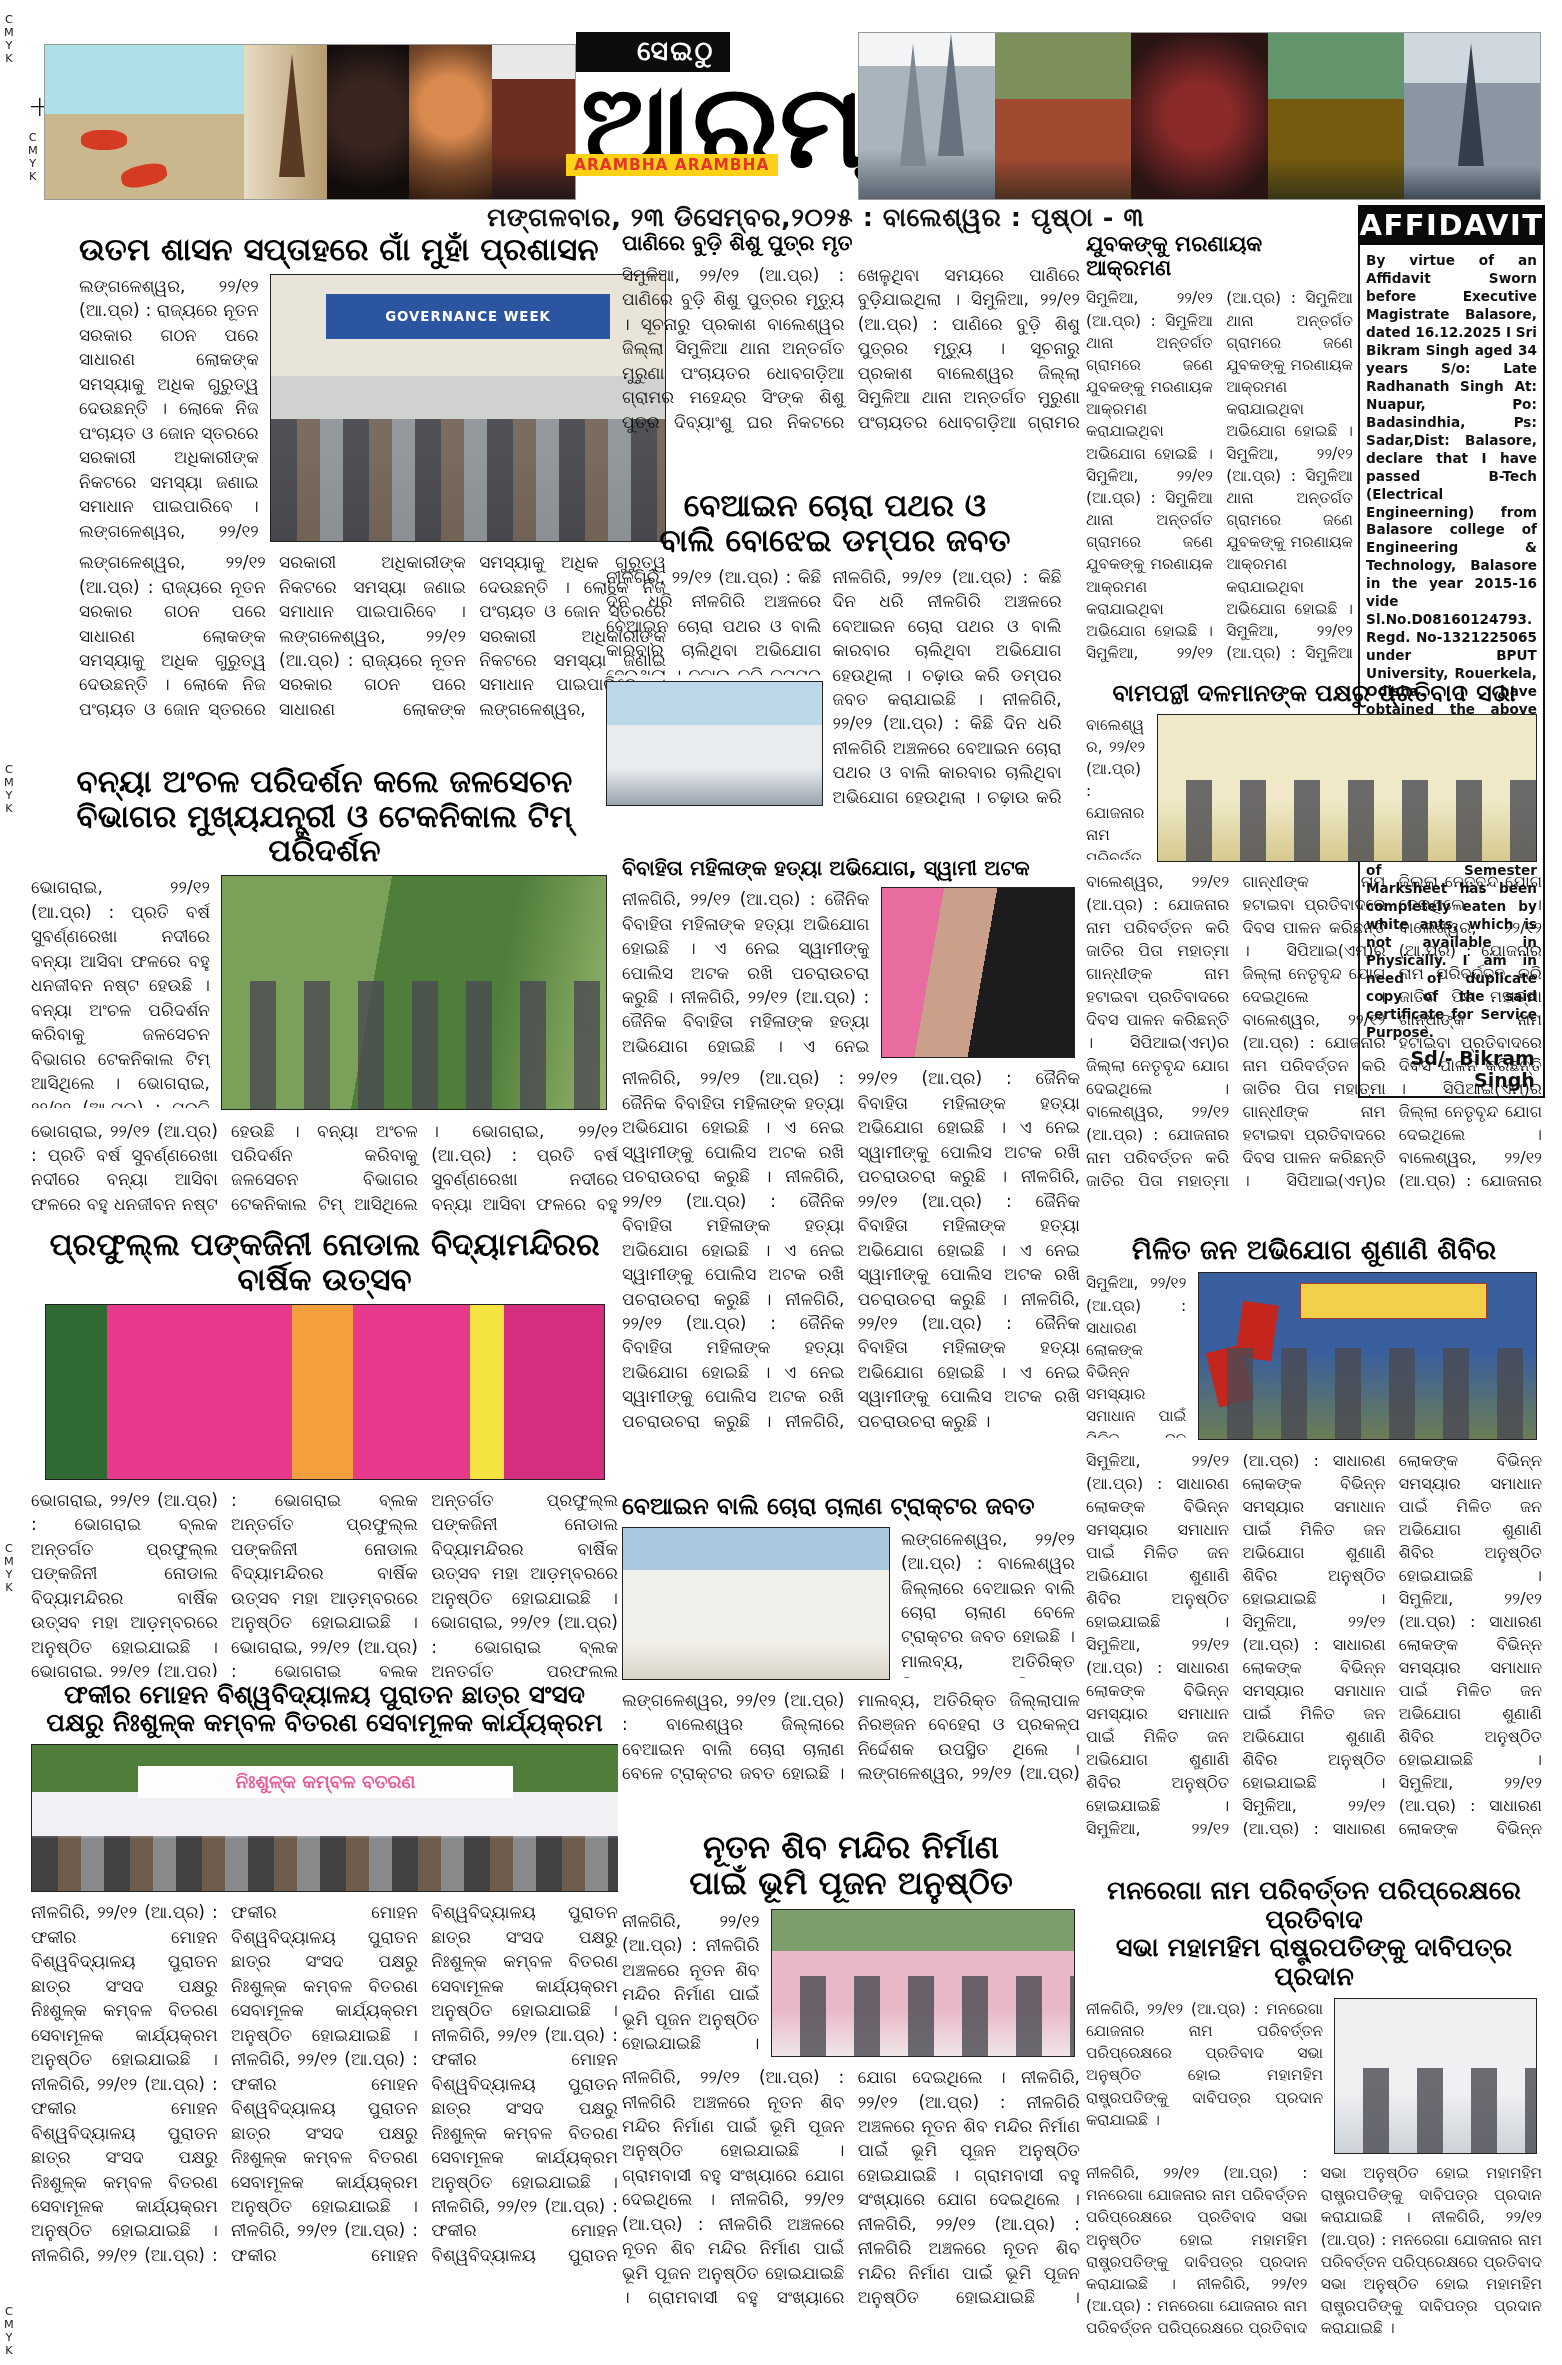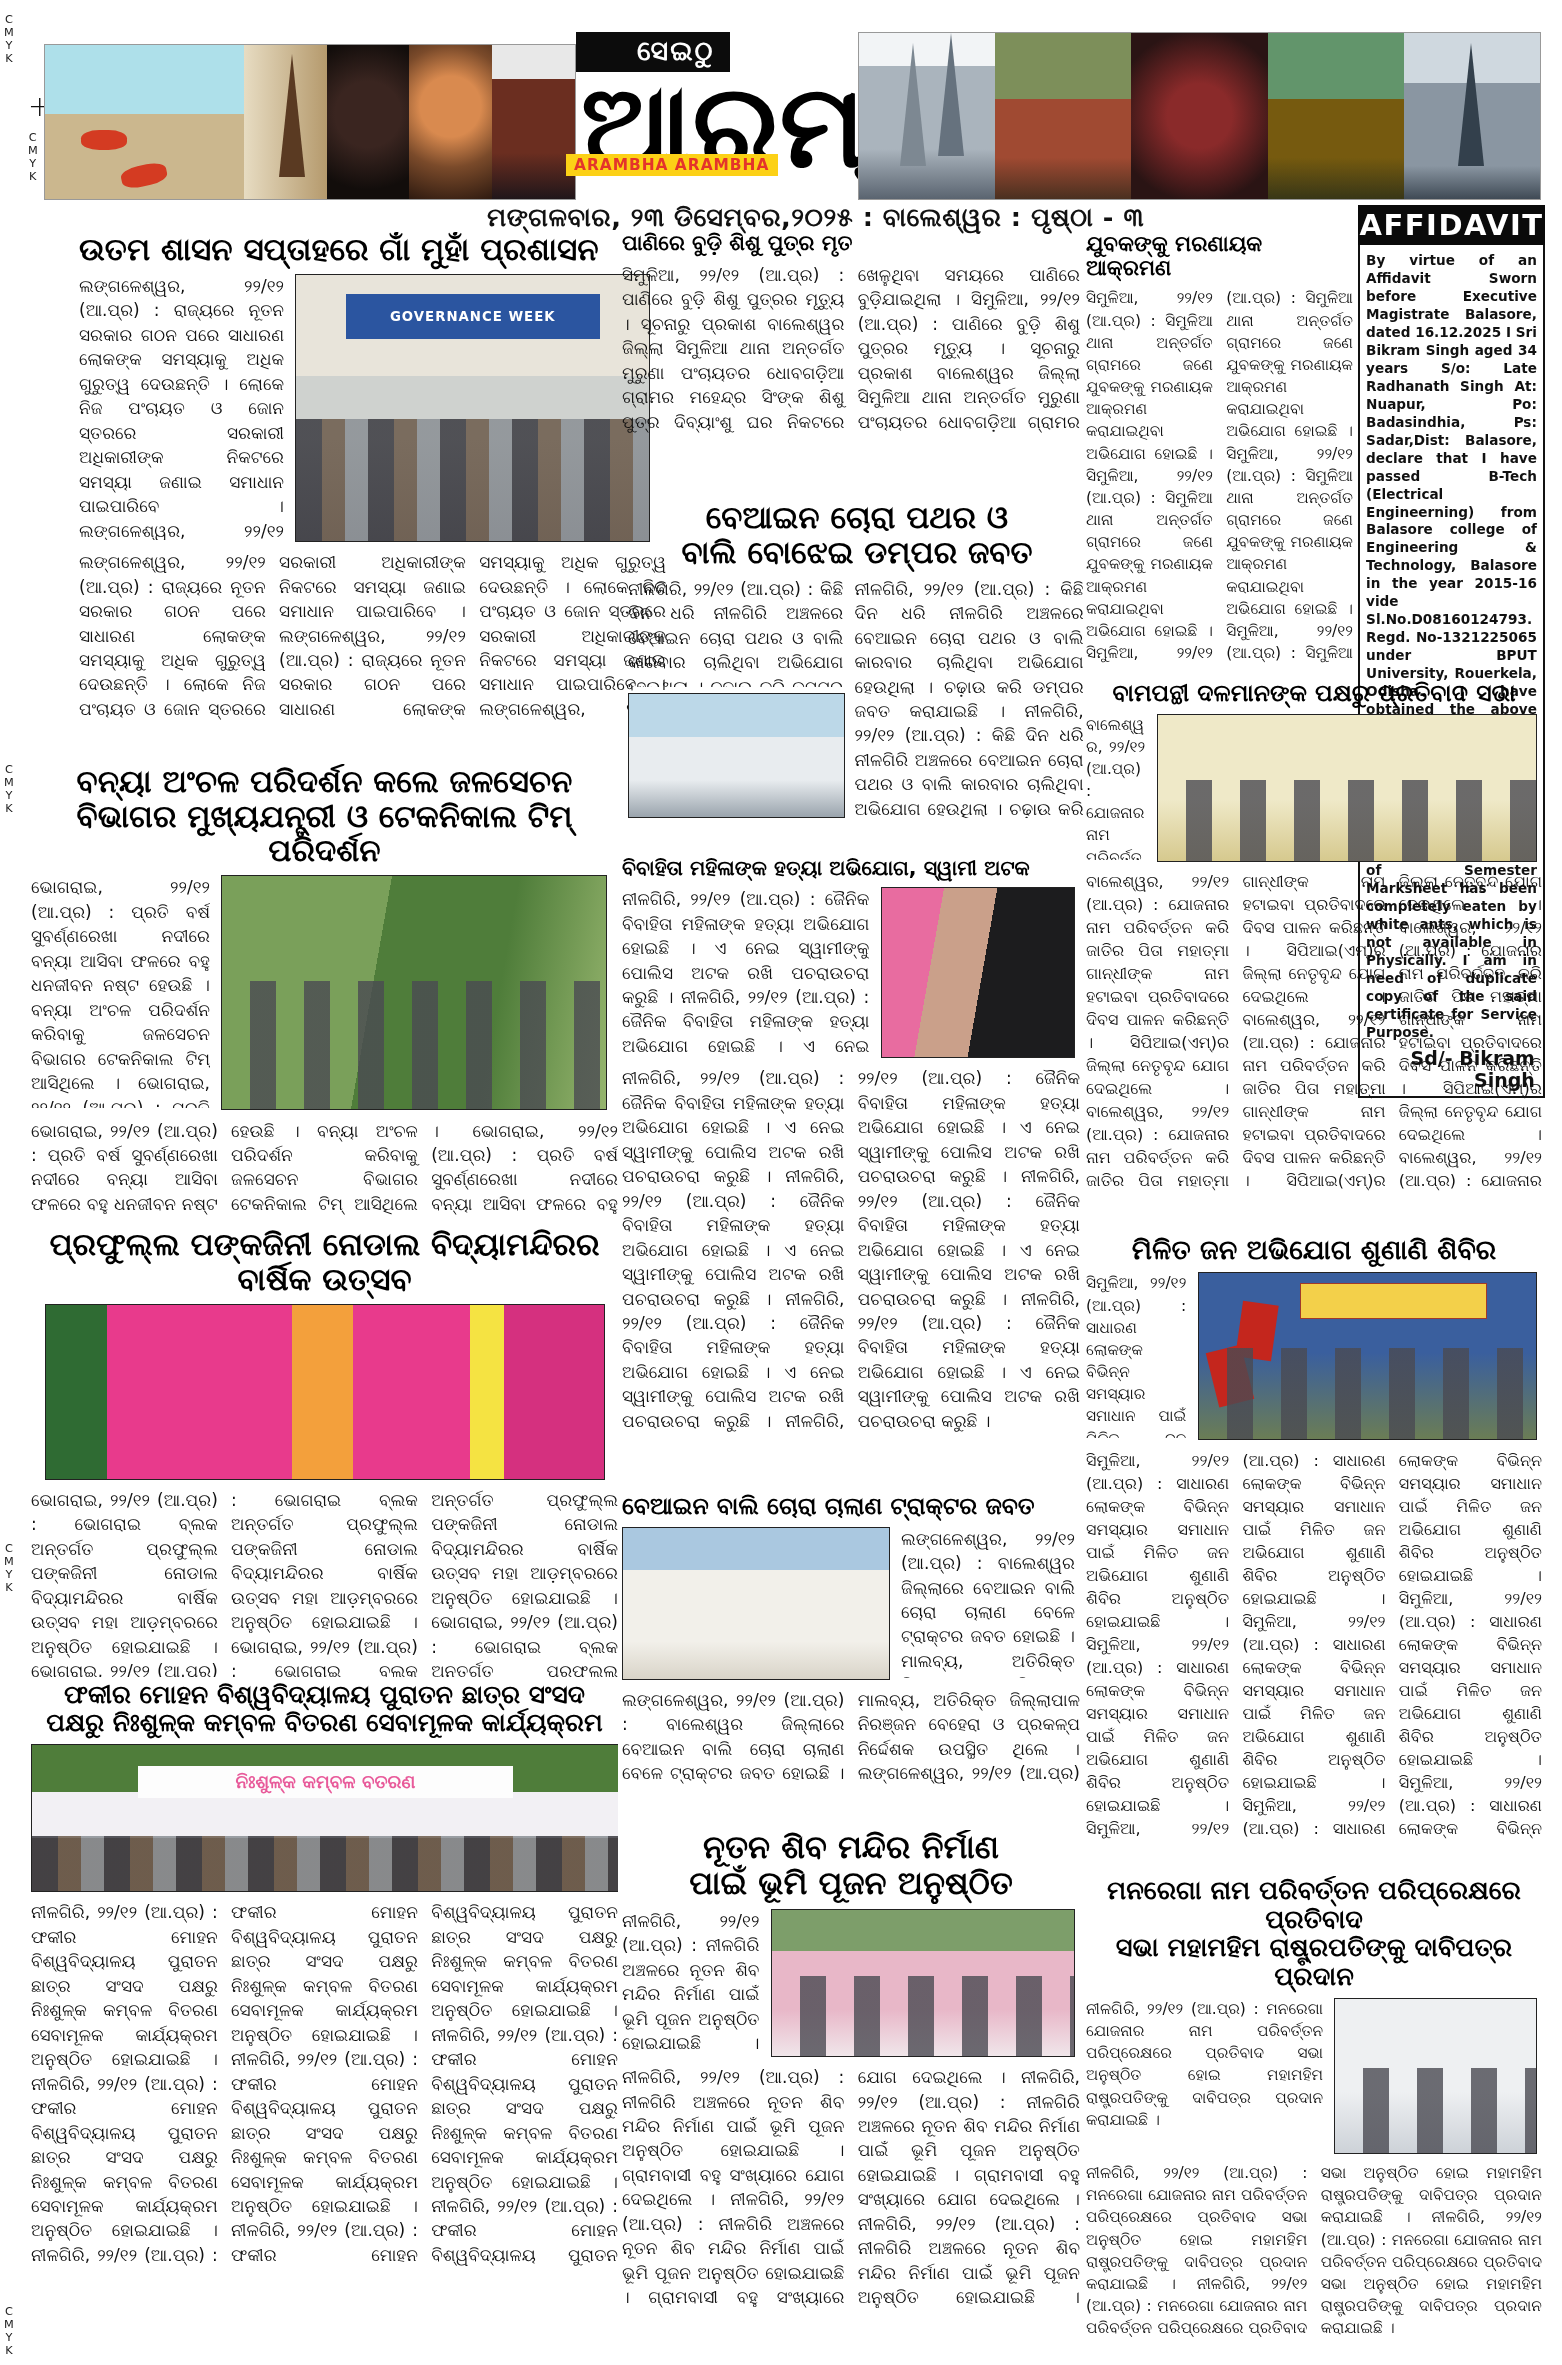--- a/index.html
+++ b/index.html
@@ -34,21 +34,21 @@
   .art{position:absolute;overflow:hidden;}
   .hl{font-weight:800;color:#000;margin:0 0 7.2px 0;line-height:1.12;text-align:center;}
   .hl.left{text-align:left;}
   .two{white-space:pre-line;}
   .txt{font-size:17px;line-height:1.44;text-align:justify;margin:0;overflow:hidden;
        word-break:break-word;}
   .cols2{column-count:2;column-gap:13.3px;}
   .cols3{column-count:3;column-gap:13.3px;}
   .row{display:flex;gap:11.3px;align-items:flex-start;margin-bottom:8.2px;}
   .photo{position:relative;border:1px solid #222;overflow:hidden;flex:none;}
-  .ph-governance{background:linear-gradient(180deg,#e8e4da 0 38%,#cfd2cf 38% 62%,#8f8f93 100%);}
+  .ph-governance{background:linear-gradient(180deg,#e8e4da 0 38%,#cfd2cf 38% 62%,#8f8f93 100%);padding-left:41px;}
   .gov-banner{position:absolute;top:7%;left:14%;width:72%;height:17%;background:#2b55a0;
               color:#fff;font-weight:700;font-size:13.3px;display:flex;align-items:center;
               justify-content:center;letter-spacing:1px;}
   .crowdband{position:absolute;bottom:0;left:0;width:100%;height:46%;opacity:.85;
       background:repeating-linear-gradient(90deg,#3a3a40 0 25.6px,#6b5a4a 25.6px 49px,#8a8f94 49px 72px);}
   .ph-flood{background:linear-gradient(100deg,#7aa05a 0 40%,#4f7d3a 40% 70%,#96b56e 100%);}
   .ph-school{background:linear-gradient(90deg,#2f6b33 0 11%,#e83a8c 11% 44%,#f3a03c 44% 55%,#e83a8c 55% 76%,#f5e342 76% 82%,#d5307f 82% 100%);}
   .ph-truckyard{background:linear-gradient(180deg,#bcd8e8 0 35%,#e8ecef 35% 70%,#9aa4ad 100%);}
   .ph-woman{background:linear-gradient(100deg,#e86ca0 0 28%,#caa08a 28% 52%,#1c1c1e 52% 100%);}
   .ph-meeting{background:linear-gradient(180deg,#efe9c8 0 58%,#d6c98e 100%);}
@@ -157,21 +157,21 @@
       <div class="crowdband" style="height:38%;"></div>
     </figure>
     <p class="txt cols3" style="height:374px;">ନୀଳଗିରି, ୨୨/୧୨ (ଆ.ପ୍ର) : ଫକୀର ମୋହନ ବିଶ୍ୱବିଦ୍ୟାଳୟ ପୁରାତନ ଛାତ୍ର ସଂସଦ ପକ୍ଷରୁ ନିଃଶୁଳ୍କ କମ୍ବଳ ବିତରଣ ସେବାମୂଳକ କାର୍ଯ୍ୟକ୍ରମ ଅନୁଷ୍ଠିତ ହୋଇଯାଇଛି । ନୀଳଗିରି, ୨୨/୧୨ (ଆ.ପ୍ର) : ଫକୀର ମୋହନ ବିଶ୍ୱବିଦ୍ୟାଳୟ ପୁରାତନ ଛାତ୍ର ସଂସଦ ପକ୍ଷରୁ ନିଃଶୁଳ୍କ କମ୍ବଳ ବିତରଣ ସେବାମୂଳକ କାର୍ଯ୍ୟକ୍ରମ ଅନୁଷ୍ଠିତ ହୋଇଯାଇଛି । ନୀଳଗିରି, ୨୨/୧୨ (ଆ.ପ୍ର) : ଫକୀର ମୋହନ ବିଶ୍ୱବିଦ୍ୟାଳୟ ପୁରାତନ ଛାତ୍ର ସଂସଦ ପକ୍ଷରୁ ନିଃଶୁଳ୍କ କମ୍ବଳ ବିତରଣ ସେବାମୂଳକ କାର୍ଯ୍ୟକ୍ରମ ଅନୁଷ୍ଠିତ ହୋଇଯାଇଛି । ନୀଳଗିରି, ୨୨/୧୨ (ଆ.ପ୍ର) : ଫକୀର ମୋହନ ବିଶ୍ୱବିଦ୍ୟାଳୟ ପୁରାତନ ଛାତ୍ର ସଂସଦ ପକ୍ଷରୁ ନିଃଶୁଳ୍କ କମ୍ବଳ ବିତରଣ ସେବାମୂଳକ କାର୍ଯ୍ୟକ୍ରମ ଅନୁଷ୍ଠିତ ହୋଇଯାଇଛି । ନୀଳଗିରି, ୨୨/୧୨ (ଆ.ପ୍ର) : ଫକୀର ମୋହନ ବିଶ୍ୱବିଦ୍ୟାଳୟ ପୁରାତନ ଛାତ୍ର ସଂସଦ ପକ୍ଷରୁ ନିଃଶୁଳ୍କ କମ୍ବଳ ବିତରଣ ସେବାମୂଳକ କାର୍ଯ୍ୟକ୍ରମ ଅନୁଷ୍ଠିତ ହୋଇଯାଇଛି । ନୀଳଗିରି, ୨୨/୧୨ (ଆ.ପ୍ର) : ଫକୀର ମୋହନ ବିଶ୍ୱବିଦ୍ୟାଳୟ ପୁରାତନ ଛାତ୍ର ସଂସଦ ପକ୍ଷରୁ ନିଃଶୁଳ୍କ କମ୍ବଳ ବିତରଣ ସେବାମୂଳକ କାର୍ଯ୍ୟକ୍ରମ ଅନୁଷ୍ଠିତ ହୋଇଯାଇଛି । ନୀଳଗିରି, ୨୨/୧୨ (ଆ.ପ୍ର) : ଫକୀର ମୋହନ ବିଶ୍ୱବିଦ୍ୟାଳୟ ପୁରାତନ ଛାତ୍ର ସଂସଦ ପକ୍ଷରୁ ନିଃଶୁଳ୍କ କମ୍ବଳ ବିତରଣ ସେବାମୂଳକ କାର୍ଯ୍ୟକ୍ରମ ଅନୁଷ୍ଠିତ ହୋଇଯାଇଛି । ନୀଳଗିରି, ୨୨/୧୨ (ଆ.ପ୍ର) : ଫକୀର ମୋହନ ବିଶ୍ୱବିଦ୍ୟାଳୟ ପୁରାତନ ଛାତ୍ର ସଂସଦ ପକ୍ଷରୁ ନିଃଶୁଳ୍କ କମ୍ବଳ ବିତରଣ ସେବାମୂଳକ କାର୍ଯ୍ୟକ୍ରମ ଅନୁଷ୍ଠିତ ହୋଇଯାଇଛି । ନୀଳଗିରି, ୨୨/୧୨ (ଆ.ପ୍ର) : ଫକୀର ମୋହନ ବିଶ୍ୱବିଦ୍ୟାଳୟ ପୁରାତନ ଛାତ୍ର ସଂସଦ ପକ୍ଷରୁ ନିଃଶୁଳ୍କ କମ୍ବଳ ବିତରଣ ସେବାମୂଳକ କାର୍ଯ୍ୟକ୍ରମ ଅନୁଷ୍ଠିତ ହୋଇଯାଇଛି ।</p>
   </section>
 
   <section class="art" style="left:622px;top:232px;width:458px;height:251px;">
     <h2 class="hl left" style="font-size:21px;">ପାଣିରେ ବୁଡ଼ି ଶିଶୁ ପୁତ୍ର ମୃତ</h2>
     <p class="txt cols2" style="height:195px;">ସିମୁଳିଆ, ୨୨/୧୨ (ଆ.ପ୍ର) : ପାଣିରେ ବୁଡ଼ି ଶିଶୁ ପୁତ୍ରର ମୃତ୍ୟୁ । ସୂଚନାରୁ ପ୍ରକାଶ ବାଲେଶ୍ୱର ଜିଲ୍ଲା ସିମୁଳିଆ ଥାନା ଅନ୍ତର୍ଗତ ମୁରୁଣା ପଂଚାୟତର ଧୋବଗଡ଼ିଆ ଗ୍ରାମର ମହେନ୍ଦ୍ର ସିଂଙ୍କ ଶିଶୁ ପୁତ୍ର ଦିବ୍ୟାଂଶୁ ଘର ନିକଟରେ ଖେଳୁଥିବା ସମୟରେ ପାଣିରେ ବୁଡ଼ିଯାଇଥିଲା । ସିମୁଳିଆ, ୨୨/୧୨ (ଆ.ପ୍ର) : ପାଣିରେ ବୁଡ଼ି ଶିଶୁ ପୁତ୍ରର ମୃତ୍ୟୁ । ସୂଚନାରୁ ପ୍ରକାଶ ବାଲେଶ୍ୱର ଜିଲ୍ଲା ସିମୁଳିଆ ଥାନା ଅନ୍ତର୍ଗତ ମୁରୁଣା ପଂଚାୟତର ଧୋବଗଡ଼ିଆ ଗ୍ରାମର ମହେନ୍ଦ୍ର ସିଂଙ୍କ ଶିଶୁ ପୁତ୍ର ଦିବ୍ୟାଂଶୁ ଘର ନିକଟରେ ଖେଳୁଥିବା ସମୟରେ ପାଣିରେ ବୁଡ଼ିଯାଇଥିଲା ।</p>
   </section>
 
-  <section class="art" style="left:628px;top:488px;width:458px;height:358px;margin-top:12px;">
+  <section class="art" style="left:606px;top:488px;width:458px;height:358px;">
     <h2 class="hl two" style="font-size:31px;">ବେଆଇନ ଚୋରା ପଥର ଓ
 ବାଲି ବୋଝେଇ ଡମ୍ପର ଜବତ</h2>
     <div class="row">
       <div style="width:47%;">
         <p class="txt" style="height:110px;">ନୀଳଗିରି, ୨୨/୧୨ (ଆ.ପ୍ର) : କିଛି ଦିନ ଧରି ନୀଳଗିରି ଅଞ୍ଚଳରେ ବେଆଇନ ଚୋରା ପଥର ଓ ବାଲି କାରବାର ଚାଲିଥିବା ଅଭିଯୋଗ ହେଉଥିଲା । ଚଢ଼ାଉ କରି ଡମ୍ପର ଜବତ କରାଯାଇଛି ।</p>
         <figure class="photo ph-truckyard" style="width:100%;height:123px;margin:6.1px 0 0 0;"></figure>
       </div>
       <p class="txt" style="width:50%;height:241px;">ନୀଳଗିରି, ୨୨/୧୨ (ଆ.ପ୍ର) : କିଛି ଦିନ ଧରି ନୀଳଗିରି ଅଞ୍ଚଳରେ ବେଆଇନ ଚୋରା ପଥର ଓ ବାଲି କାରବାର ଚାଲିଥିବା ଅଭିଯୋଗ ହେଉଥିଲା । ଚଢ଼ାଉ କରି ଡମ୍ପର ଜବତ କରାଯାଇଛି । ନୀଳଗିରି, ୨୨/୧୨ (ଆ.ପ୍ର) : କିଛି ଦିନ ଧରି ନୀଳଗିରି ଅଞ୍ଚଳରେ ବେଆଇନ ଚୋରା ପଥର ଓ ବାଲି କାରବାର ଚାଲିଥିବା ଅଭିଯୋଗ ହେଉଥିଲା । ଚଢ଼ାଉ କରି ଡମ୍ପର ଜବତ କରାଯାଇଛି ।</p>
     </div>
   </section>

